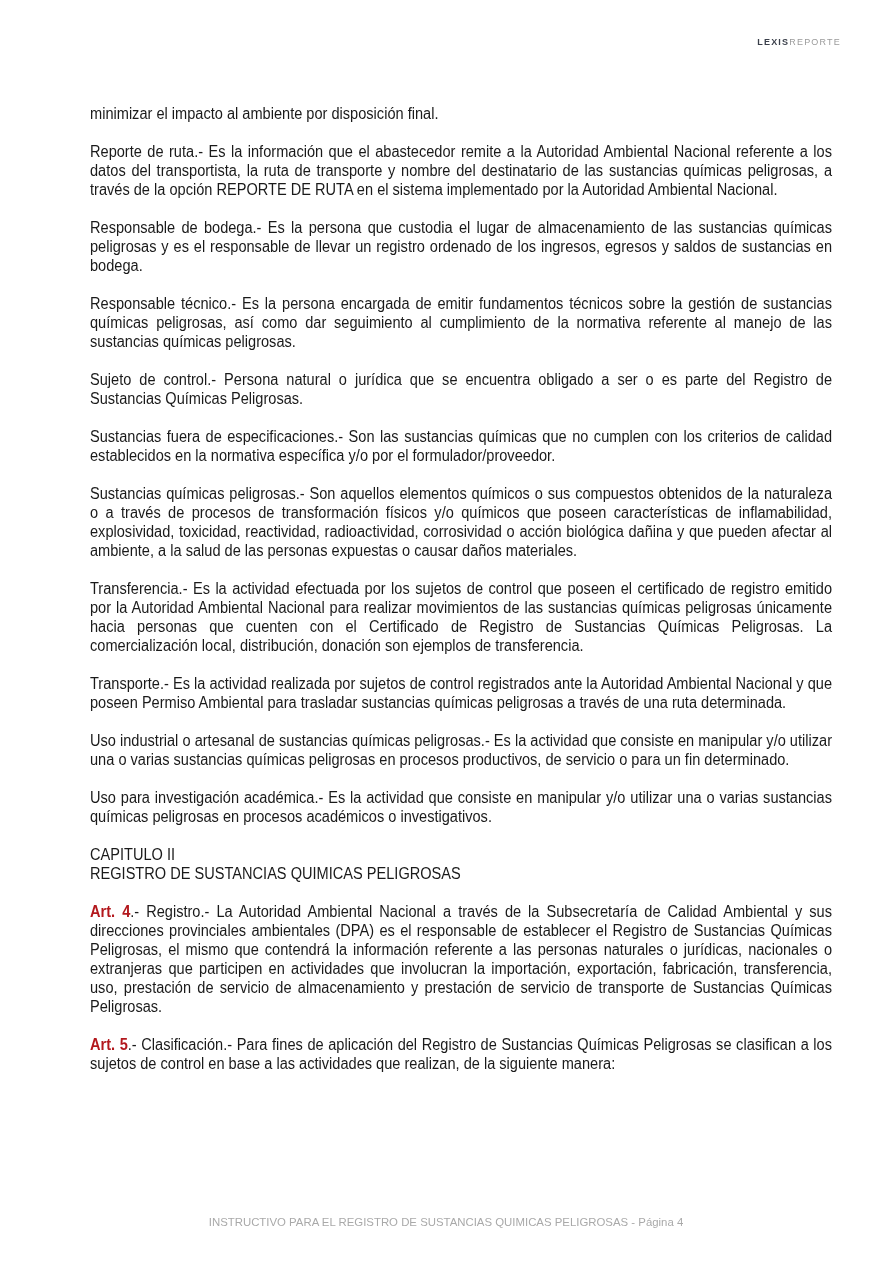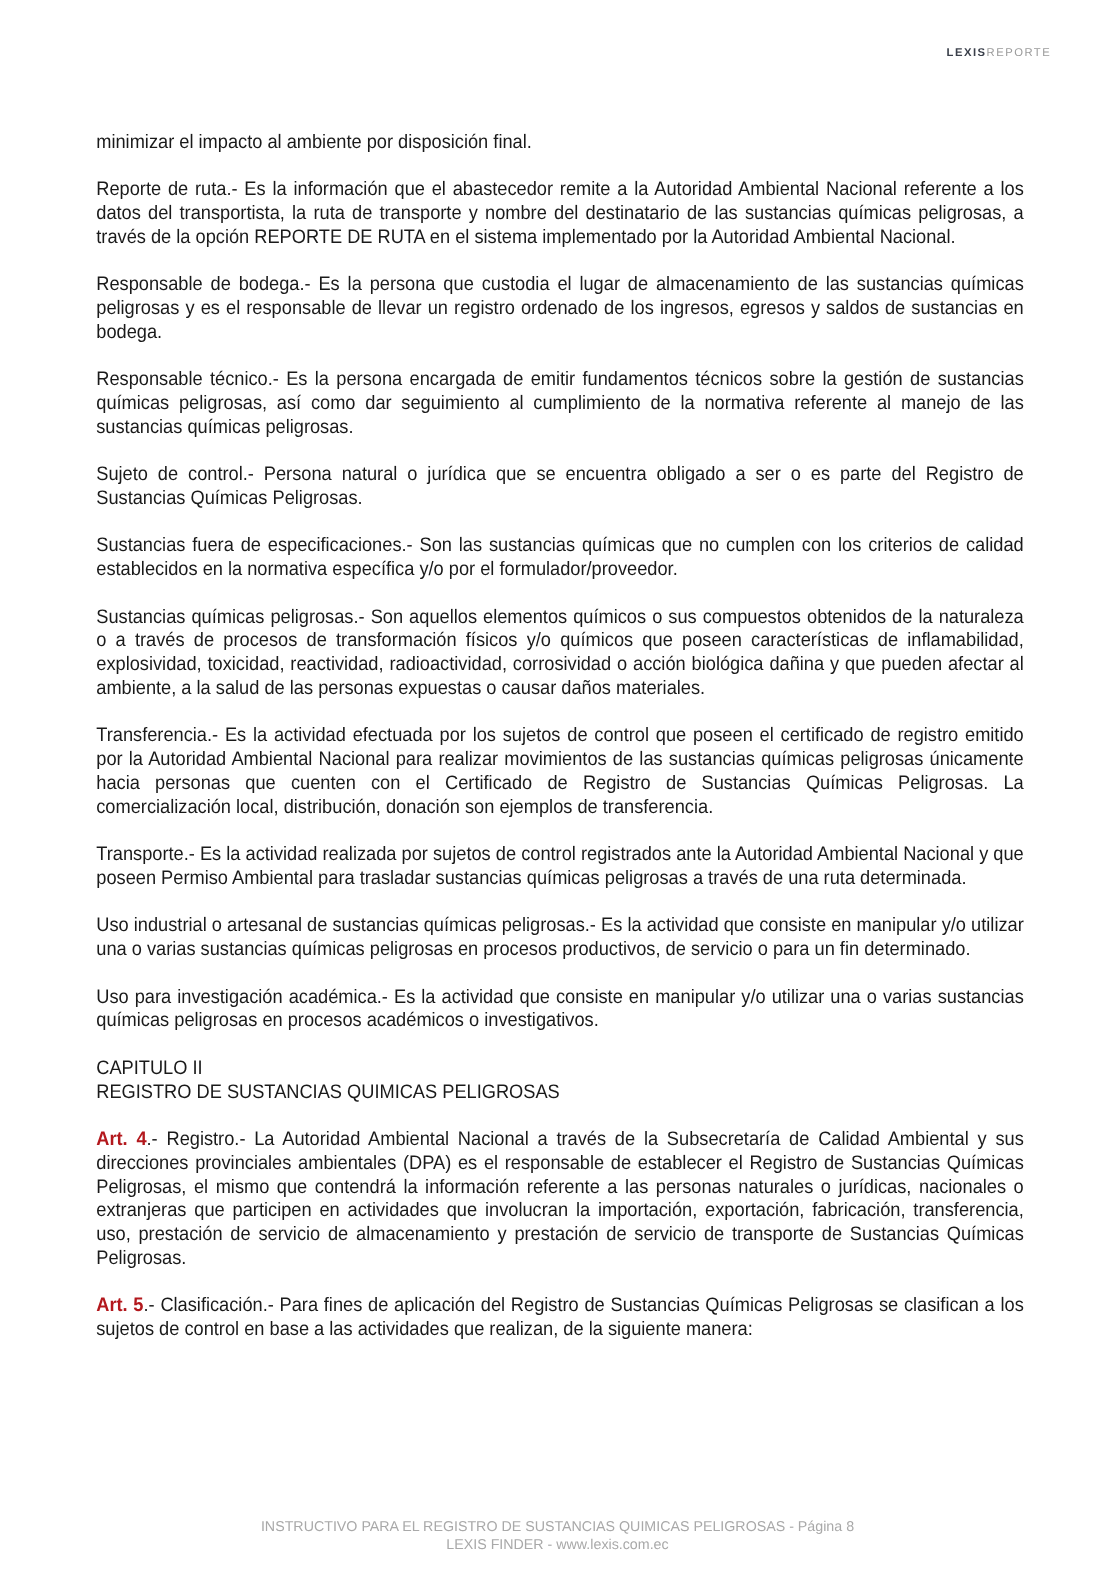--- a/index.html
+++ b/index.html
@@ -4,21 +4,21 @@
 <style>
   html, body { margin: 0; padding: 0; background: #ffffff; }
   body { width: 892px; height: 1263px; position: relative; overflow: hidden; }
   .brand {
     position: absolute; top: 37px; right: 51px;
     font-family: "Liberation Sans", sans-serif; font-size: 9px; letter-spacing: 1.2px;
     color: #9a9a9a;
   }
   .brand b { color: #3a3f4a; font-weight: 700; }
   .content {
-    position: absolute; left: 77px; top: 104px; width: 742px;
+    position: absolute; left: 90px; top: 104px; width: 742px;
     font-family: "Liberation Sans", sans-serif; font-size: 15.6px; line-height: 19px;
     color: #1a1a1a;
   }
   .para {
     margin: 0 0 19px 0; text-align: justify;
     transform: scaleX(0.935); transform-origin: left top; width: 793.6px;
   }
   .para.last { margin-bottom: 0; }
   .heading { margin: 0; transform: scaleX(0.935); transform-origin: left top; width: 793.6px; }
   .art { color: #b3181d; font-weight: 700; }
@@ -47,15 +47,14 @@
   <p class="para">Uso para investigación académica.- Es la actividad que consiste en manipular y/o utilizar una o varias sustancias químicas peligrosas en procesos académicos o investigativos.</p>
 
   <p class="heading">CAPITULO II</p>
   <p class="para">REGISTRO DE SUSTANCIAS QUIMICAS PELIGROSAS</p>
 
   <p class="para"><span class="art">Art. 4</span><span>.- Registro.- La Autoridad Ambiental Nacional a través de la Subsecretaría de Calidad Ambiental y sus direcciones provinciales ambientales (DPA) es el responsable de establecer el Registro de Sustancias Químicas Peligrosas, el mismo que contendrá la información referente a las personas naturales o jurídicas, nacionales o extranjeras que participen en actividades que involucran la importación, exportación, fabricación, transferencia, uso, prestación de servicio de almacenamiento y prestación de servicio de transporte de Sustancias Químicas Peligrosas.</span></p>
   <p class="para last"><span class="art">Art. 5</span><span>.- Clasificación.- Para fines de aplicación del Registro de Sustancias Químicas Peligrosas se clasifican a los sujetos de control en base a las actividades que realizan, de la siguiente manera:</span></p>
 </div>
 
 <div class="footer">
-  <div>INSTRUCTIVO PARA EL REGISTRO DE SUSTANCIAS QUIMICAS PELIGROSAS - Página 8</div>
-  <div>LEXIS FINDER - www.lexis.com.ec</div>
+  <div>INSTRUCTIVO PARA EL REGISTRO DE SUSTANCIAS QUIMICAS PELIGROSAS - Página 4</div>
 </div>
 
 </body></html>

